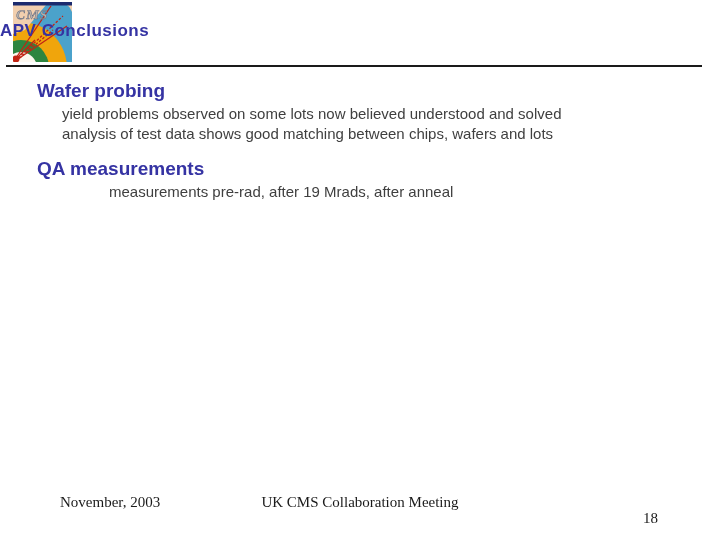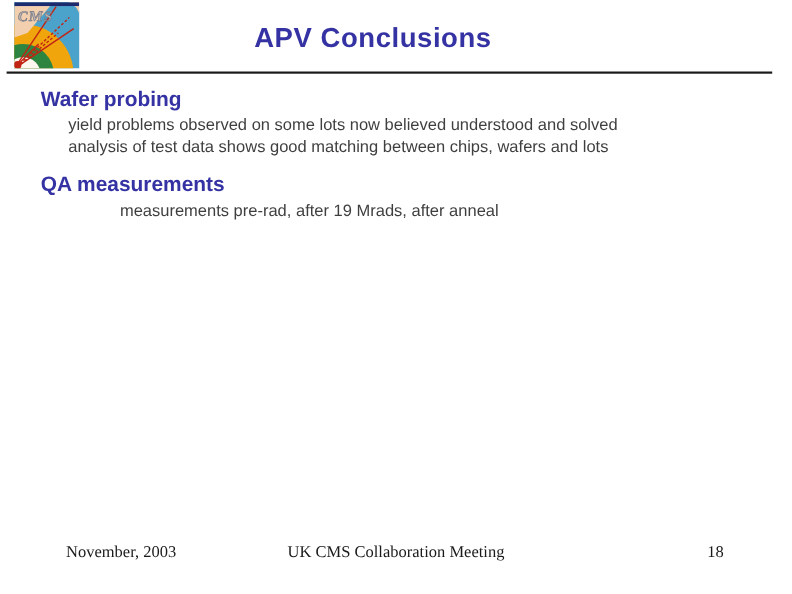--- a/index.html
+++ b/index.html
@@ -4,21 +4,21 @@
 <style>
   html, body { margin:0; padding:0; background:#fff; }
   .slide {
     position:relative; width:720px; height:540px; background:#ffffff;
     font-family:"Liberation Sans", sans-serif; overflow:hidden;
   }
   .logo { position:absolute; left:13px; top:2px; width:59px; height:60px; }
   .logo svg { display:block; width:59px; height:60px; }
   .title {
     position:absolute; left:0; top:21px; width:678px; margin:0;
-    text-align:center; font-size:25px; font-weight:bold;
+    text-align:left; font-size:17px; font-weight:bold;
     color:var(--accent, #3533a3); letter-spacing:0.5px;
   }
   .rule {
     position:absolute; left:6px; top:65px; width:696px; height:2px;
     background:var(--rule, #1a1a1a);
   }
   .content { position:absolute; left:0; top:79px; width:708px;padding-left:17px; }
   .section-heading {
     margin:0 0 2px 20px; font-size:19px; font-weight:bold;
     color:var(--accent, #3533a3); line-height:23px;
@@ -29,21 +29,21 @@
     color:var(--body_text, #3f3f3f); white-space:pre-wrap;
   }
   .body-line.indent-2 { padding-left:92px; }
   .footer {
     position:absolute; left:0; top:494px; width:720px; height:24px;
     font-family:"Liberation Serif", serif; font-size:15px;
     color:var(--footer_text, #1a1a1a);
   }
   .footer-date { position:absolute; left:60px; top:0; }
   .footer-meeting { position:absolute; left:0; top:0; width:720px; text-align:center; }
-  .footer-page { position:absolute; right:62px; top:0; }
+  .footer-page { position:absolute; right:62px; top:16px; }
 </style>
 </head>
 <body>
 
 <div class="slide">
 
   <div class="logo">
     <svg viewBox="0 0 59 60" xmlns="http://www.w3.org/2000/svg" aria-hidden="true">
 
       <rect x="0" y="0" width="59" height="60" fill="#f2cfae"></rect>

